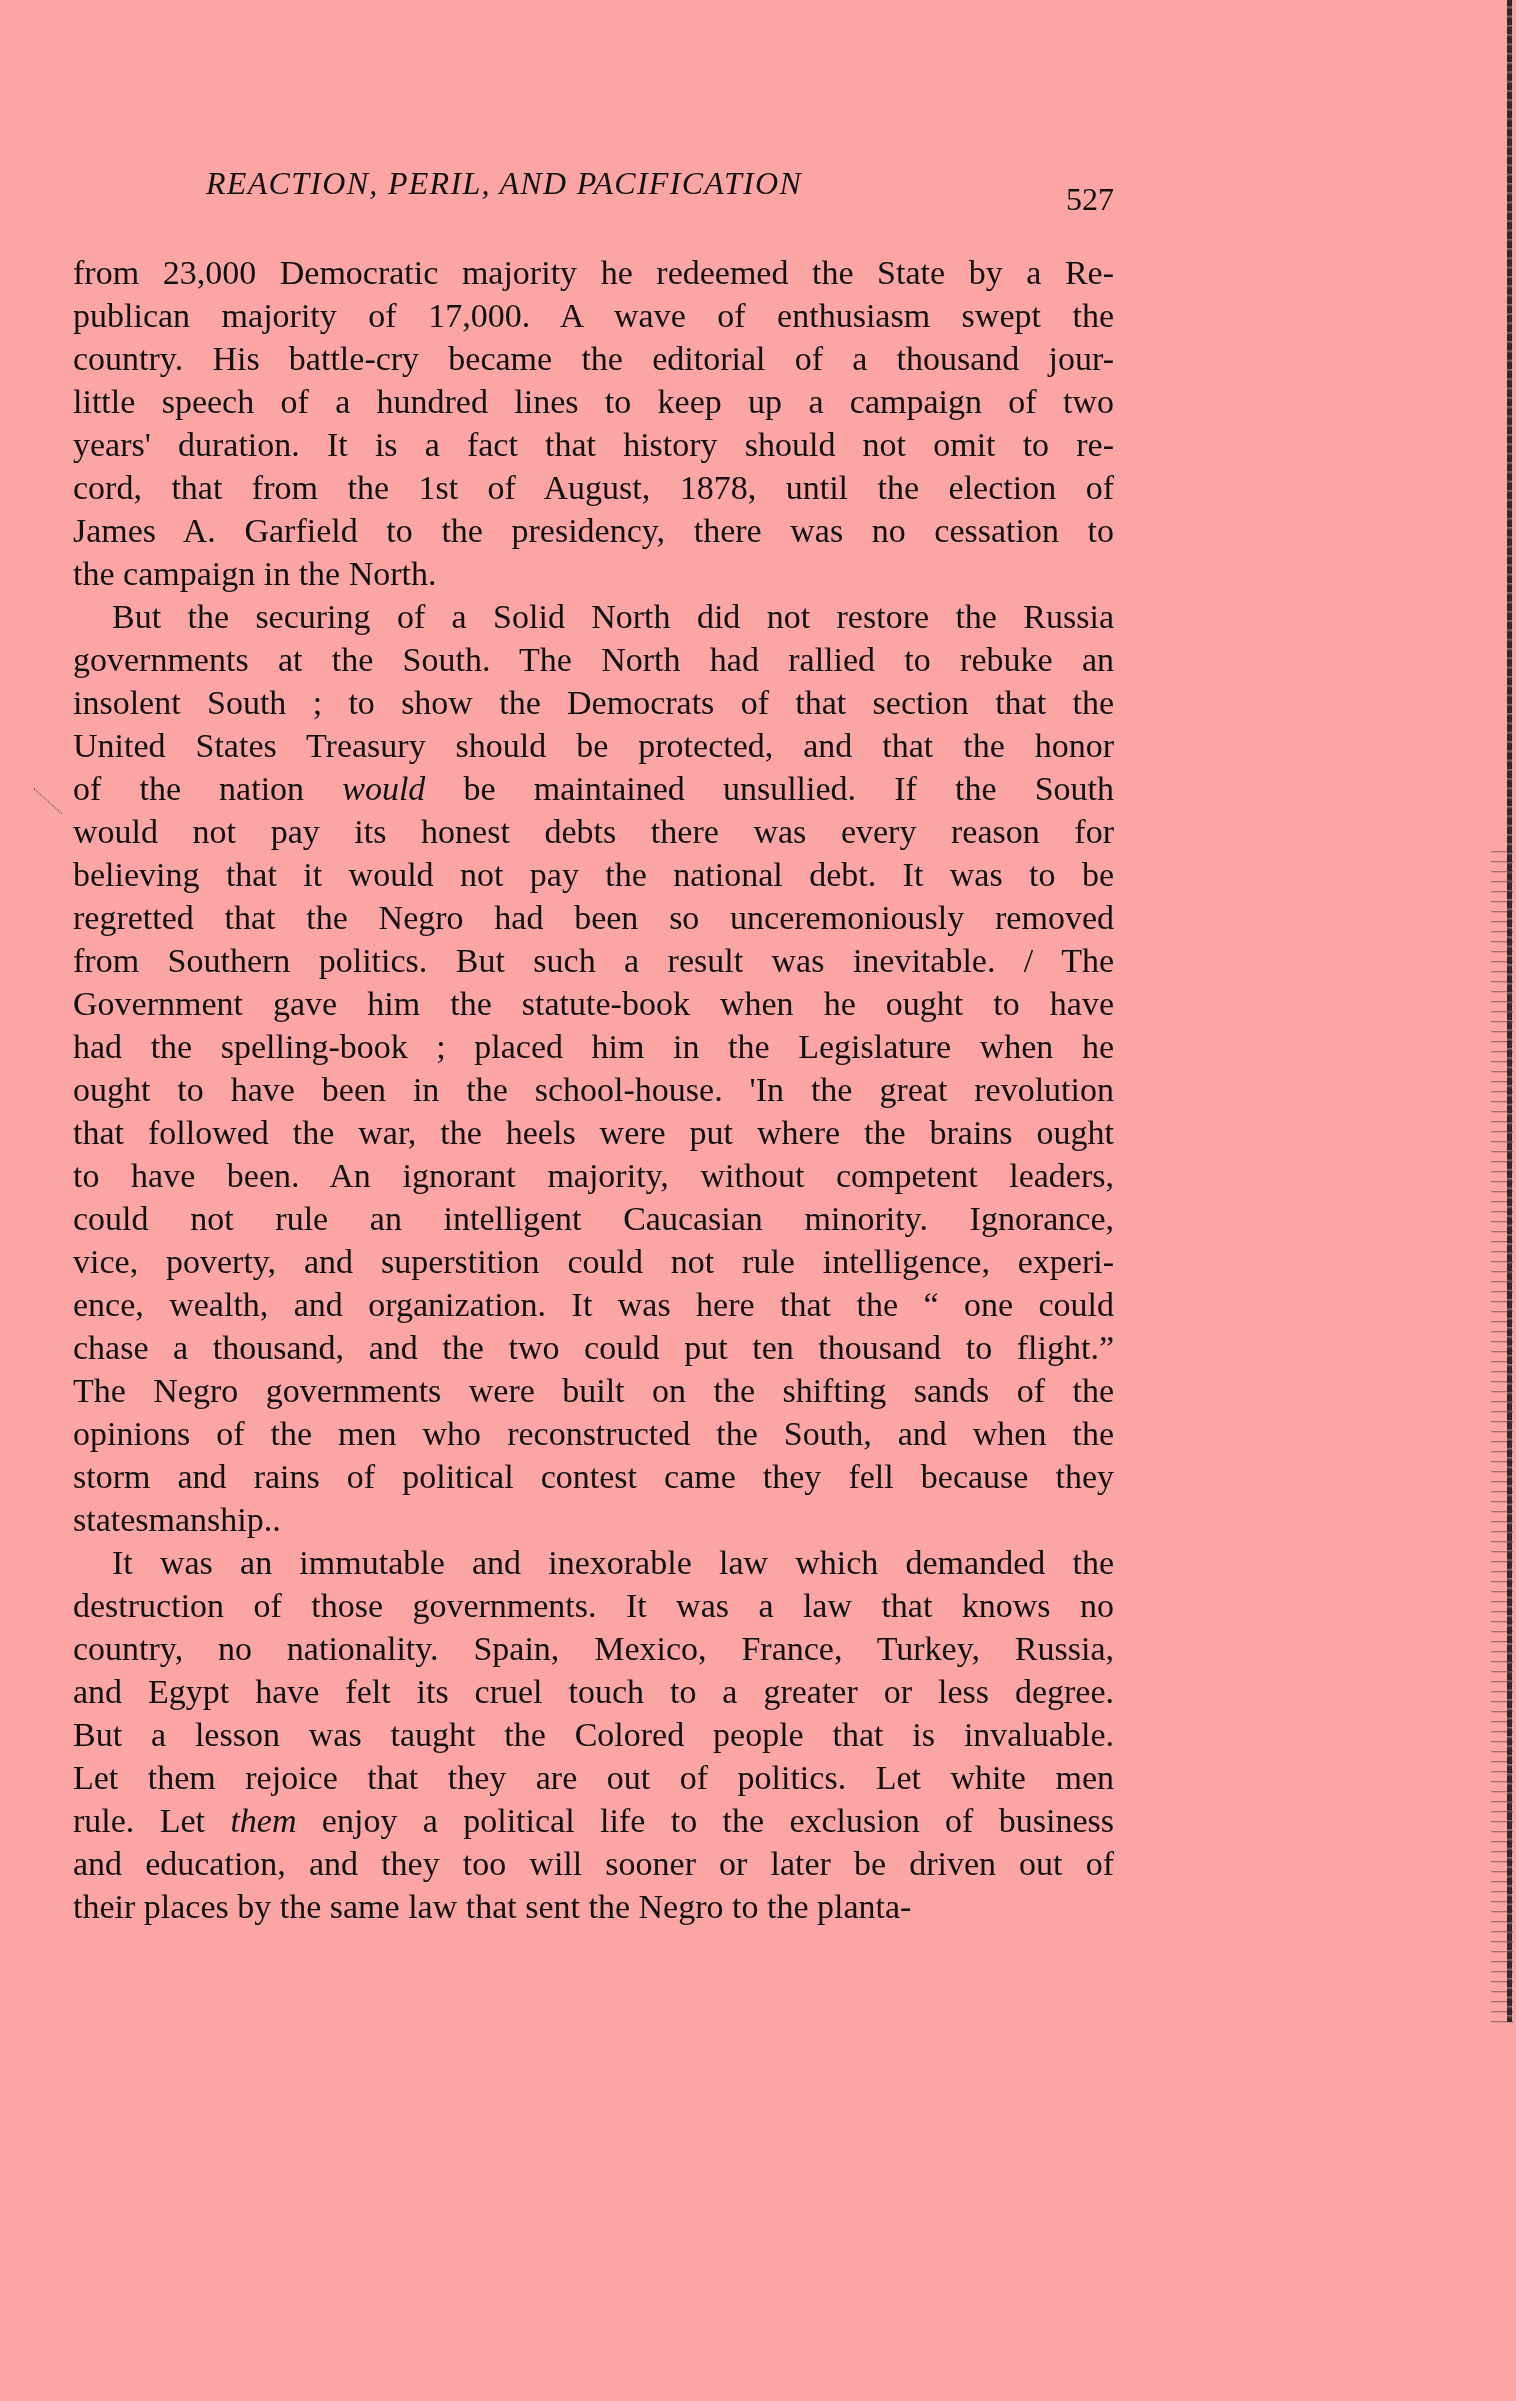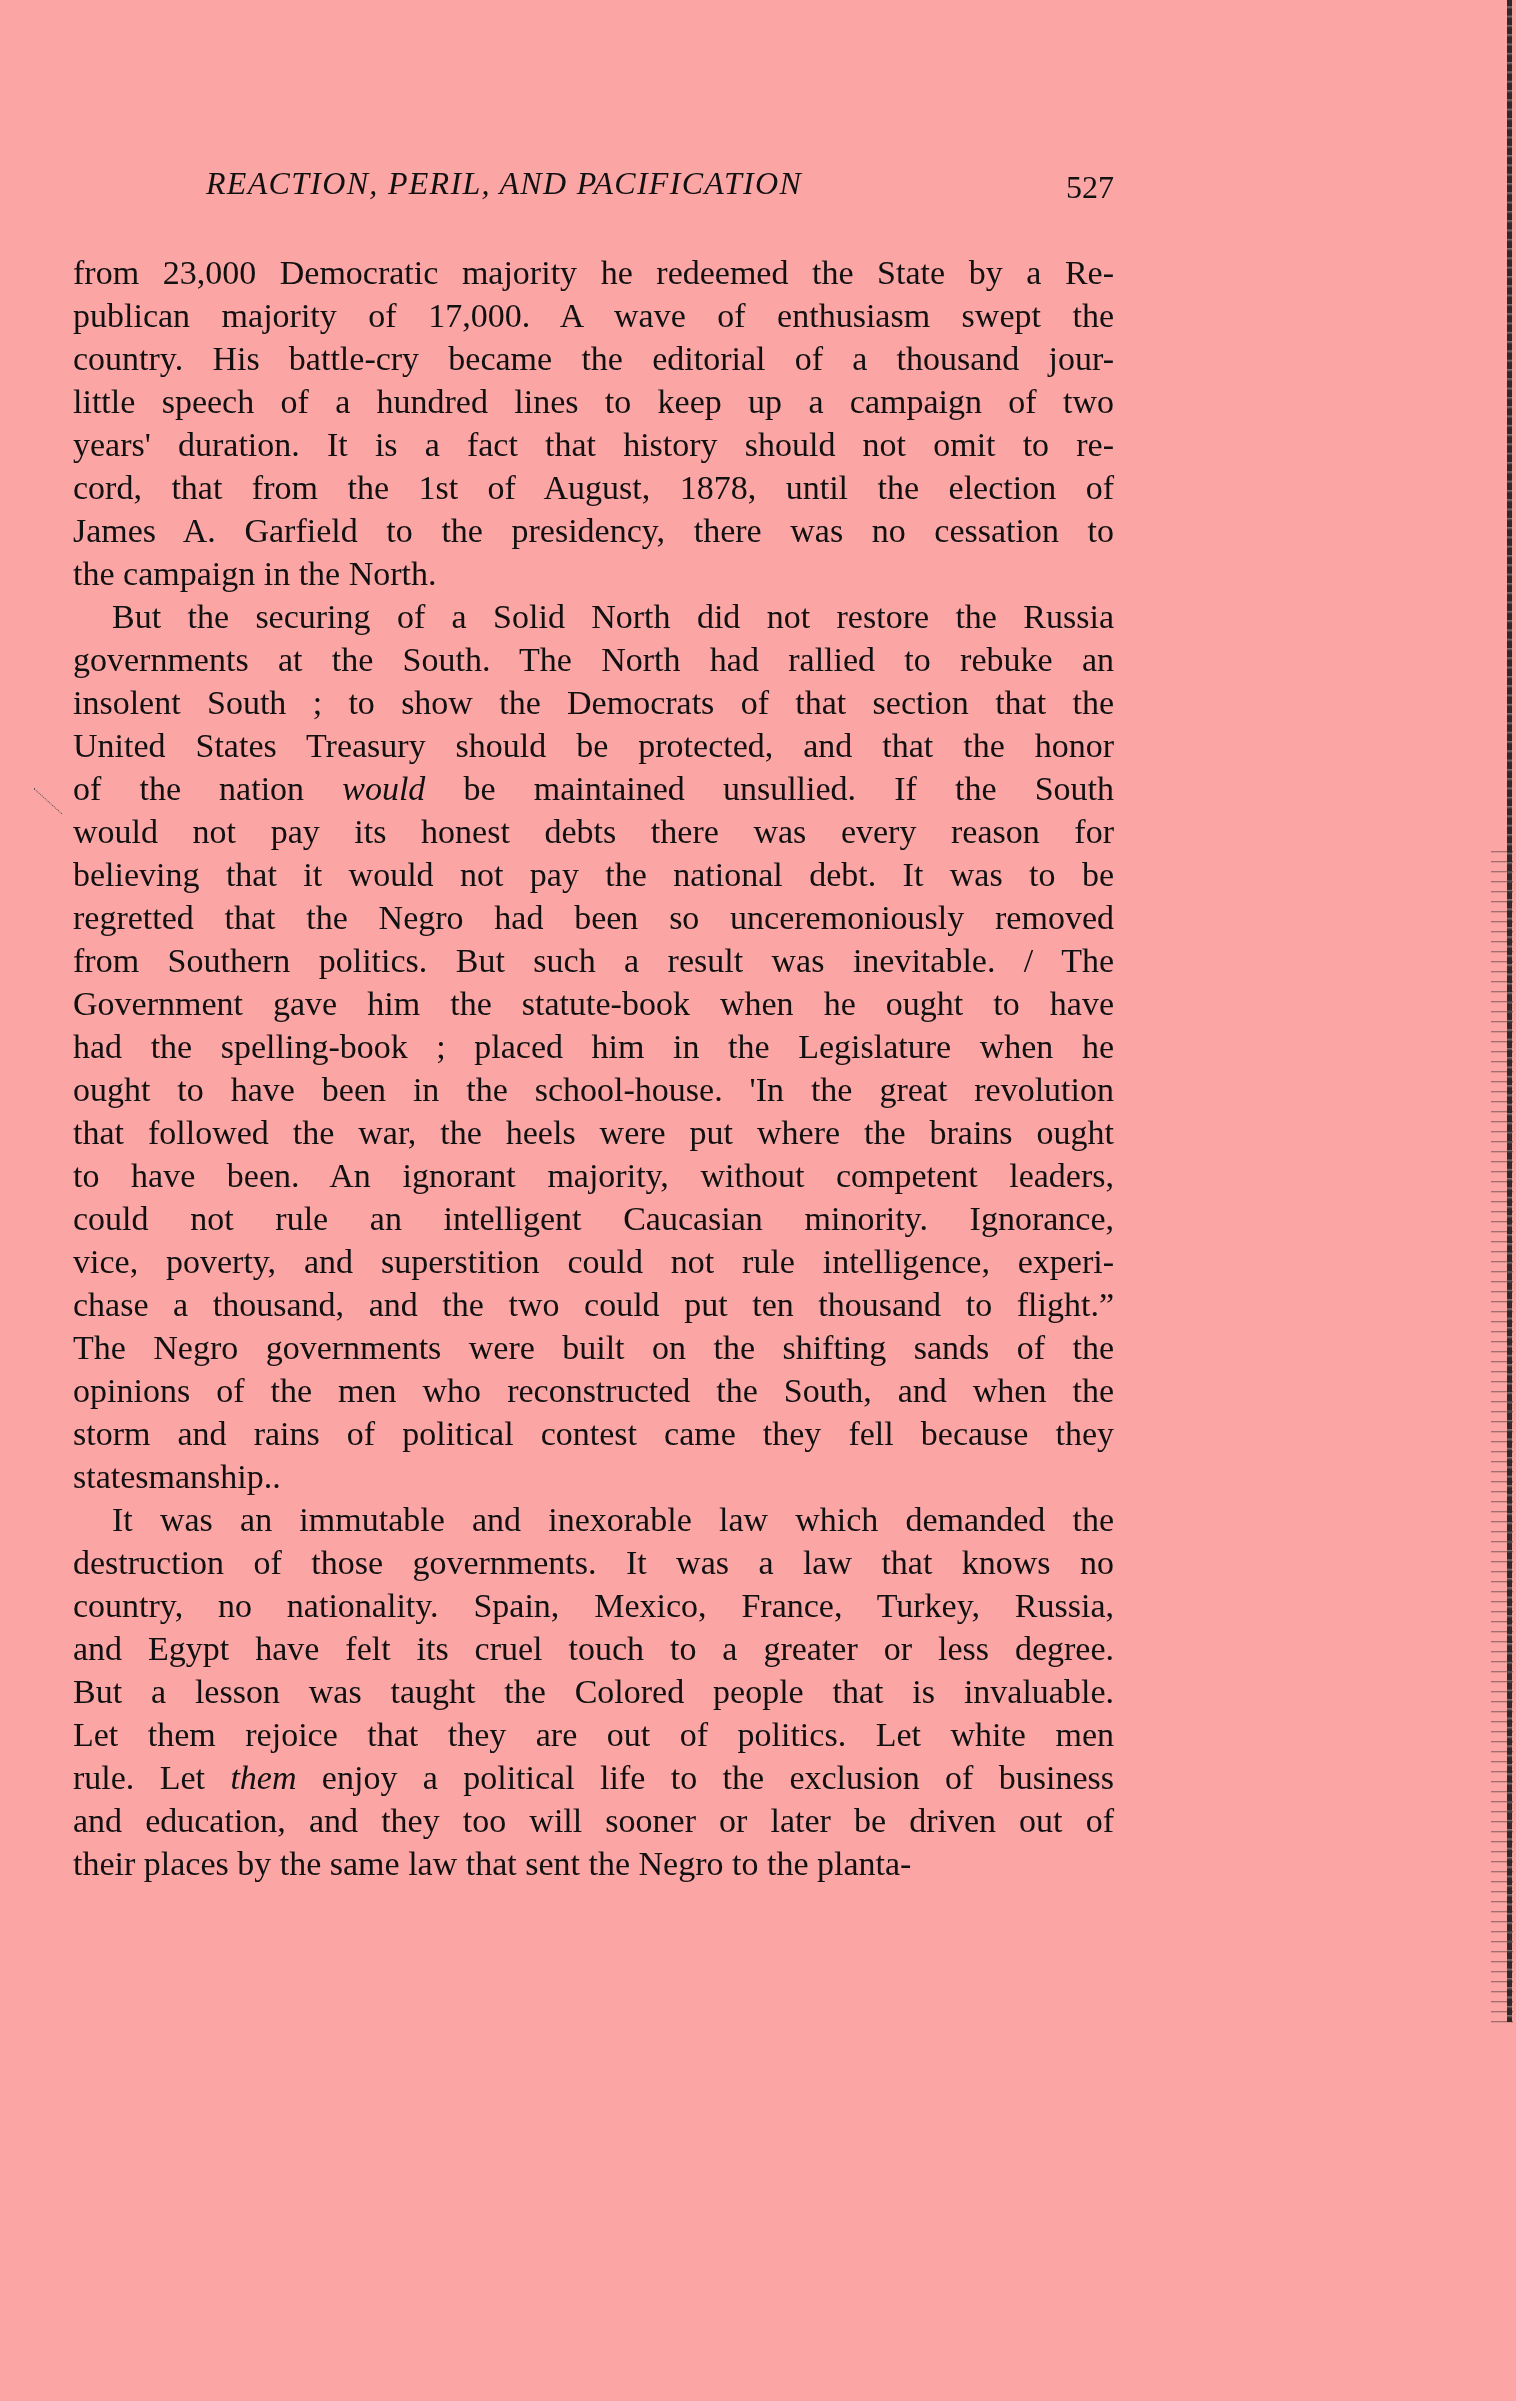--- a/index.html
+++ b/index.html
@@ -51,21 +51,21 @@
     left: 0;
     top: 0;
     font-style: italic;
     font-size: 32px;
     letter-spacing: 1.3px;
     white-space: nowrap;
   }
   .page-number {
     position: absolute;
     right: 0;
-    top: 4px;
+    top: 16px;
     font-size: 32px;
     white-space: nowrap;
   }
   .text-block {
     position: absolute;
     left: 73px;
     top: 251px;
     width: 1041px;
   }
   .line {
@@ -131,20 +131,21 @@
         <span class="line">believing that it would not pay the national debt. It was to be</span>
         <span class="line">regretted that the Negro had been so unceremoniously removed</span>
         <span class="line">from Southern politics. But such a result was inevitable. / The</span>
         <span class="line">Government gave him the statute-book when he ought to have</span>
         <span class="line">had the spelling-book ; placed him in the Legislature when he</span>
         <span class="line">ought to have been in the school-house. 'In the great revolution</span>
         <span class="line">that followed the war, the heels were put where the brains ought</span>
         <span class="line">to have been. An ignorant majority, without competent leaders,</span>
         <span class="line">could not rule an intelligent Caucasian minority. Ignorance,</span>
         <span class="line">vice, poverty, and superstition could not rule intelligence, experi-</span>
+        <span class="line">ence, wealth, and organization. It was here that the “ one could</span>
         <span class="line">chase a thousand, and the two could put ten thousand to flight.”</span>
         <span class="line">The Negro governments were built on the shifting sands of the</span>
         <span class="line">opinions of the men who reconstructed the South, and when the</span>
         <span class="line">storm and rains of political contest came they fell because they</span>
         <span class="line last">statesmanship..</span>
       </div>
       <div>
         <span class="line indent">It was an immutable and inexorable law which demanded the</span>
         <span class="line">destruction of those governments. It was a law that knows no</span>
         <span class="line">country, no nationality. Spain, Mexico, France, Turkey, Russia,</span>

